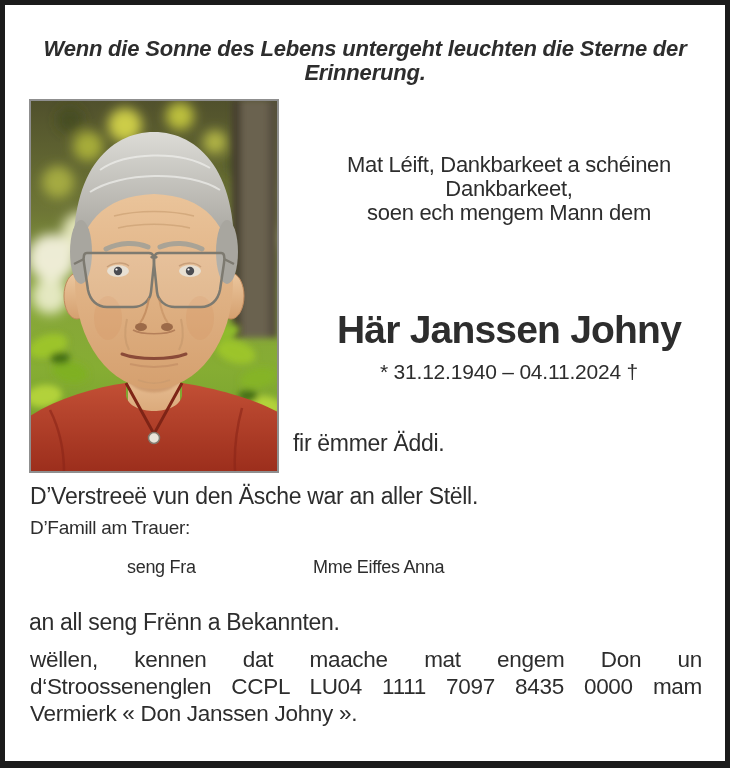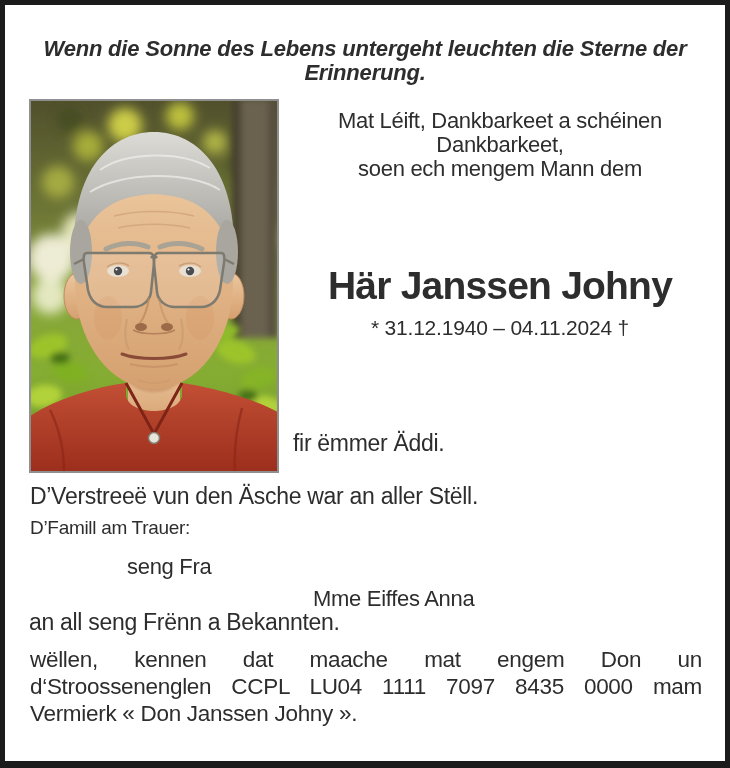--- a/index.html
+++ b/index.html
@@ -26,21 +26,21 @@
     font-size: 22px;
     line-height: 24px;
     letter-spacing: -0.2px;
   }
   .photo-frame {
     top: 95px; left: 25px;
     width: 248px; height: 372px;
     outline: 1px solid #8f8f8f;
     background: #6f9a2a;
   }
-  .right-col { left: 278px; width: 434px; text-align: center; }
+  .right-col { left: 287px; width: 434px; text-align: center; margin-top: 44px; }
   .dedication {
     top: 104px;
     font-size: 22px;
     line-height: 24px;
     letter-spacing: -0.3px;
   }
   .deceased-name {
     top: 258px;
     font-size: 39px;
     font-weight: 700;
@@ -62,27 +62,27 @@
     font-size: 23px;
     letter-spacing: -0.3px;
   }
   .family-header {
     top: 512px; left: 25px;
     font-size: 19px;
     letter-spacing: -0.3px;
   }
   .family-list {
     top: 550px; left: 122px;
-    font-size: 22px;
+    font-size: 18px;
     line-height: 24px;
     letter-spacing: -0.3px;
   }
   .family-row { display: flex; }
   .family-relation { width: 186px; }
-  .family-name { white-space: nowrap; margin-top: 32px; }
+  .family-name { white-space: nowrap; }
   .friends-note {
     top: 604px; left: 24px;
     font-size: 23px;
     letter-spacing: -0.3px;
   }
   .donation {
     top: 641px; left: 25px; width: 672px;
     font-size: 22.5px;
     line-height: 27px;
     letter-spacing: -0.3px;

